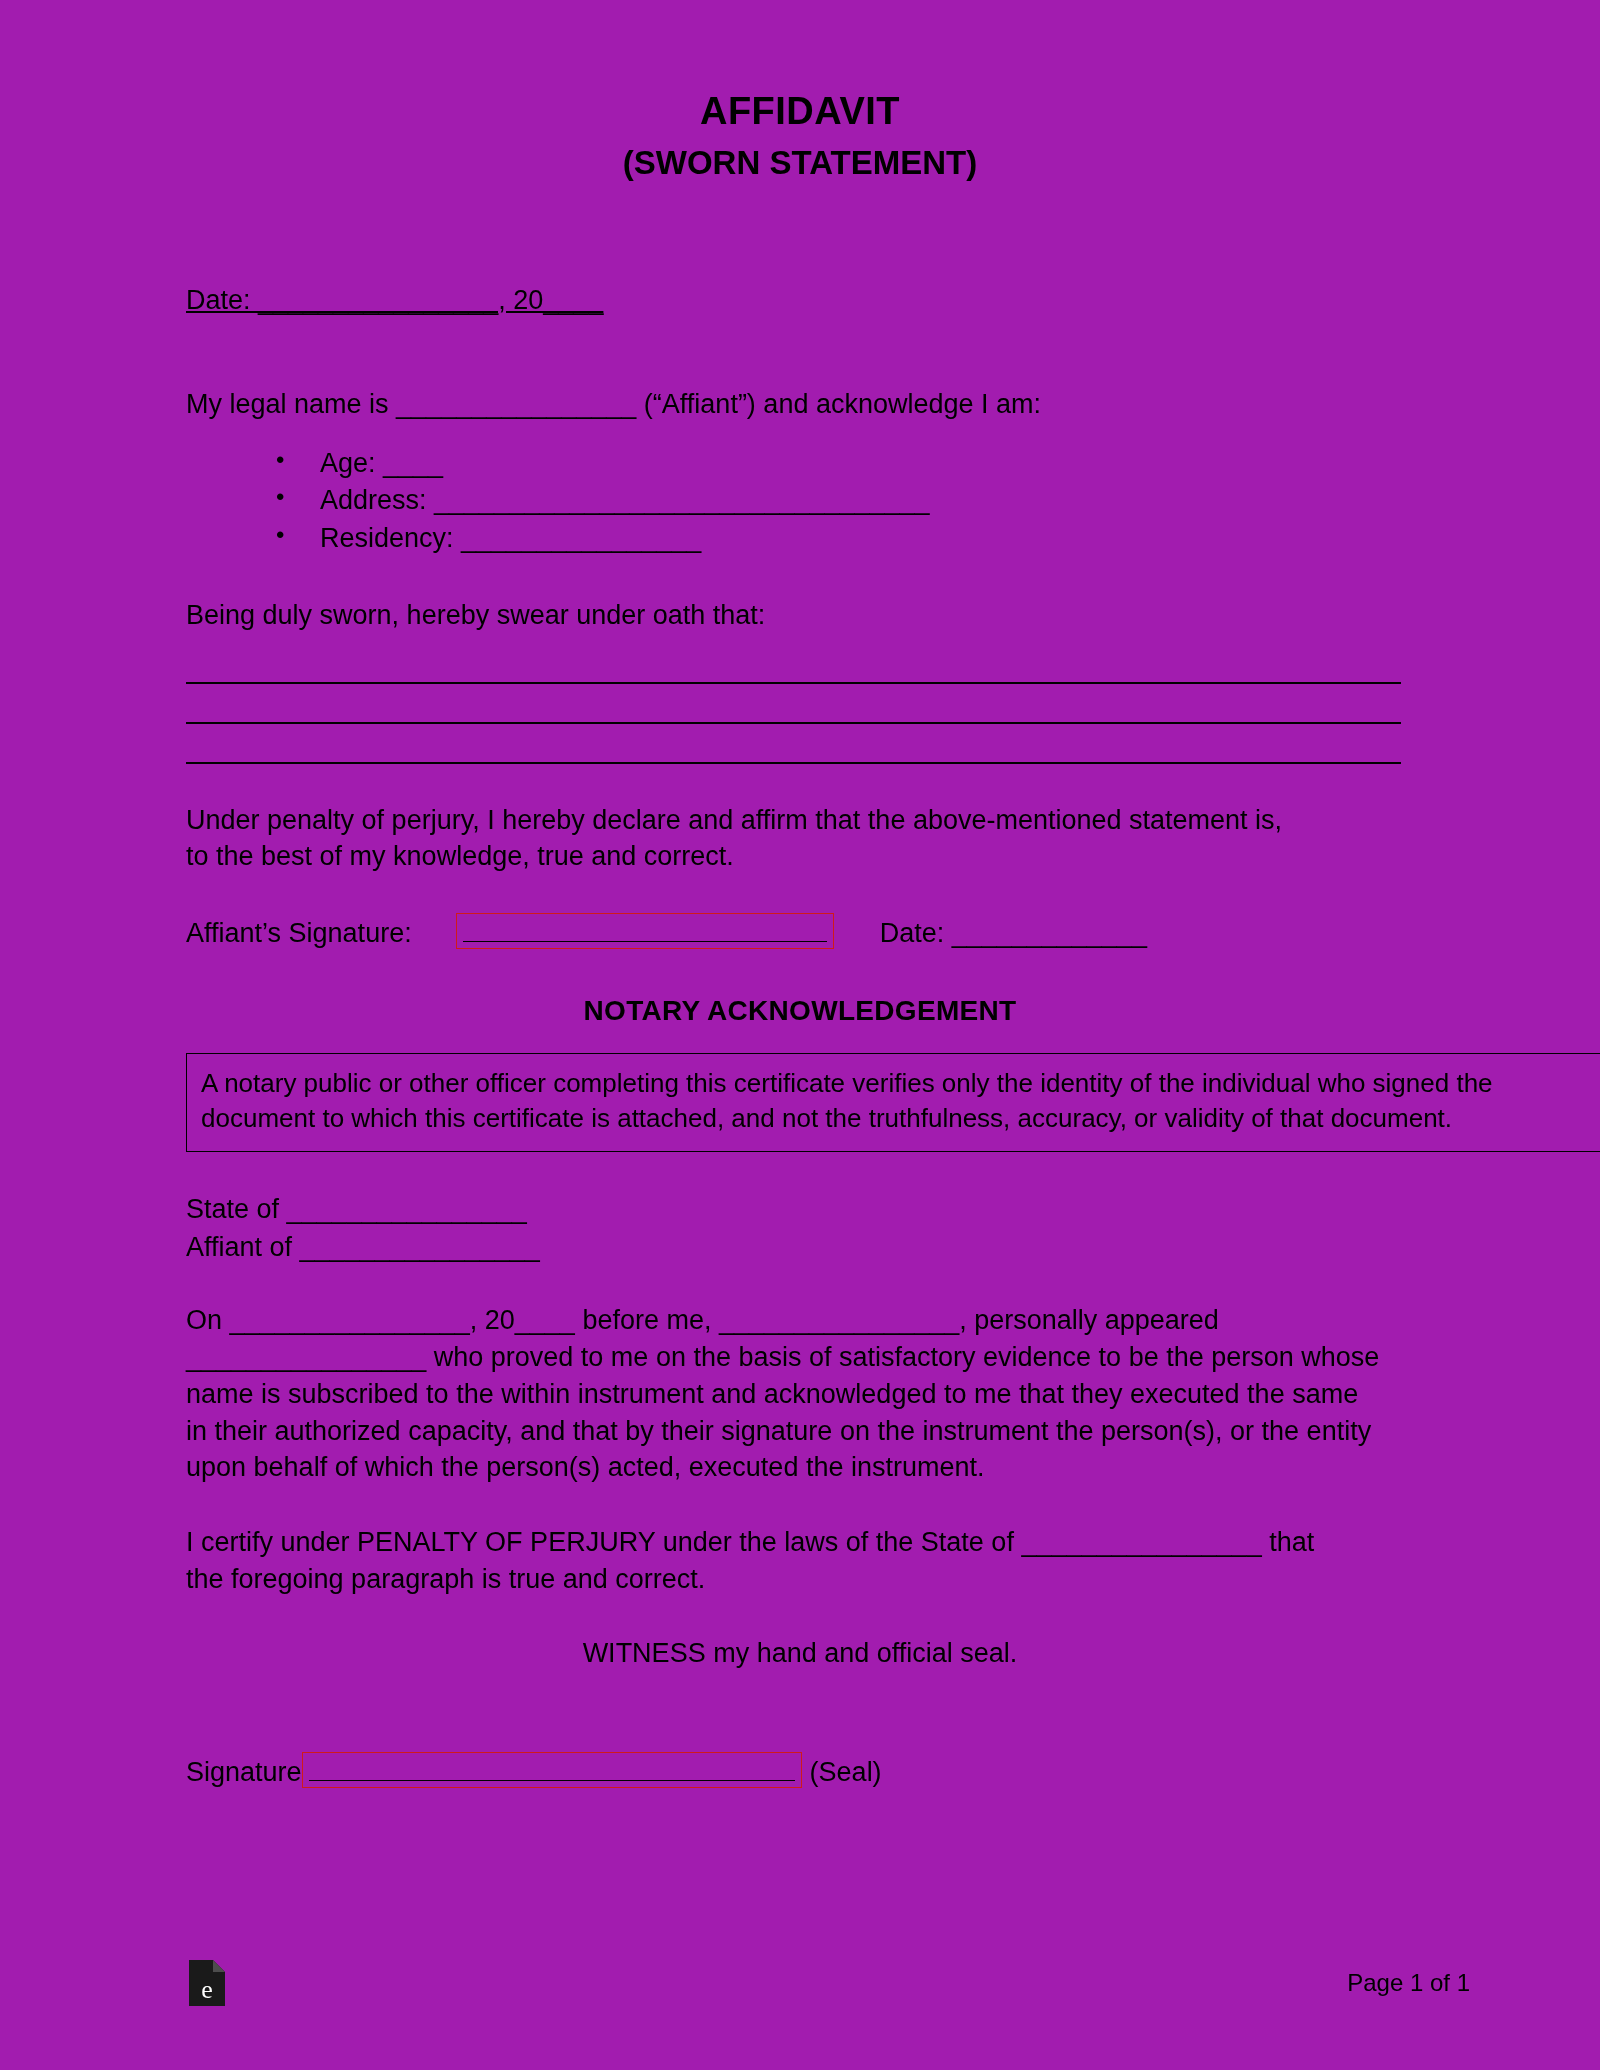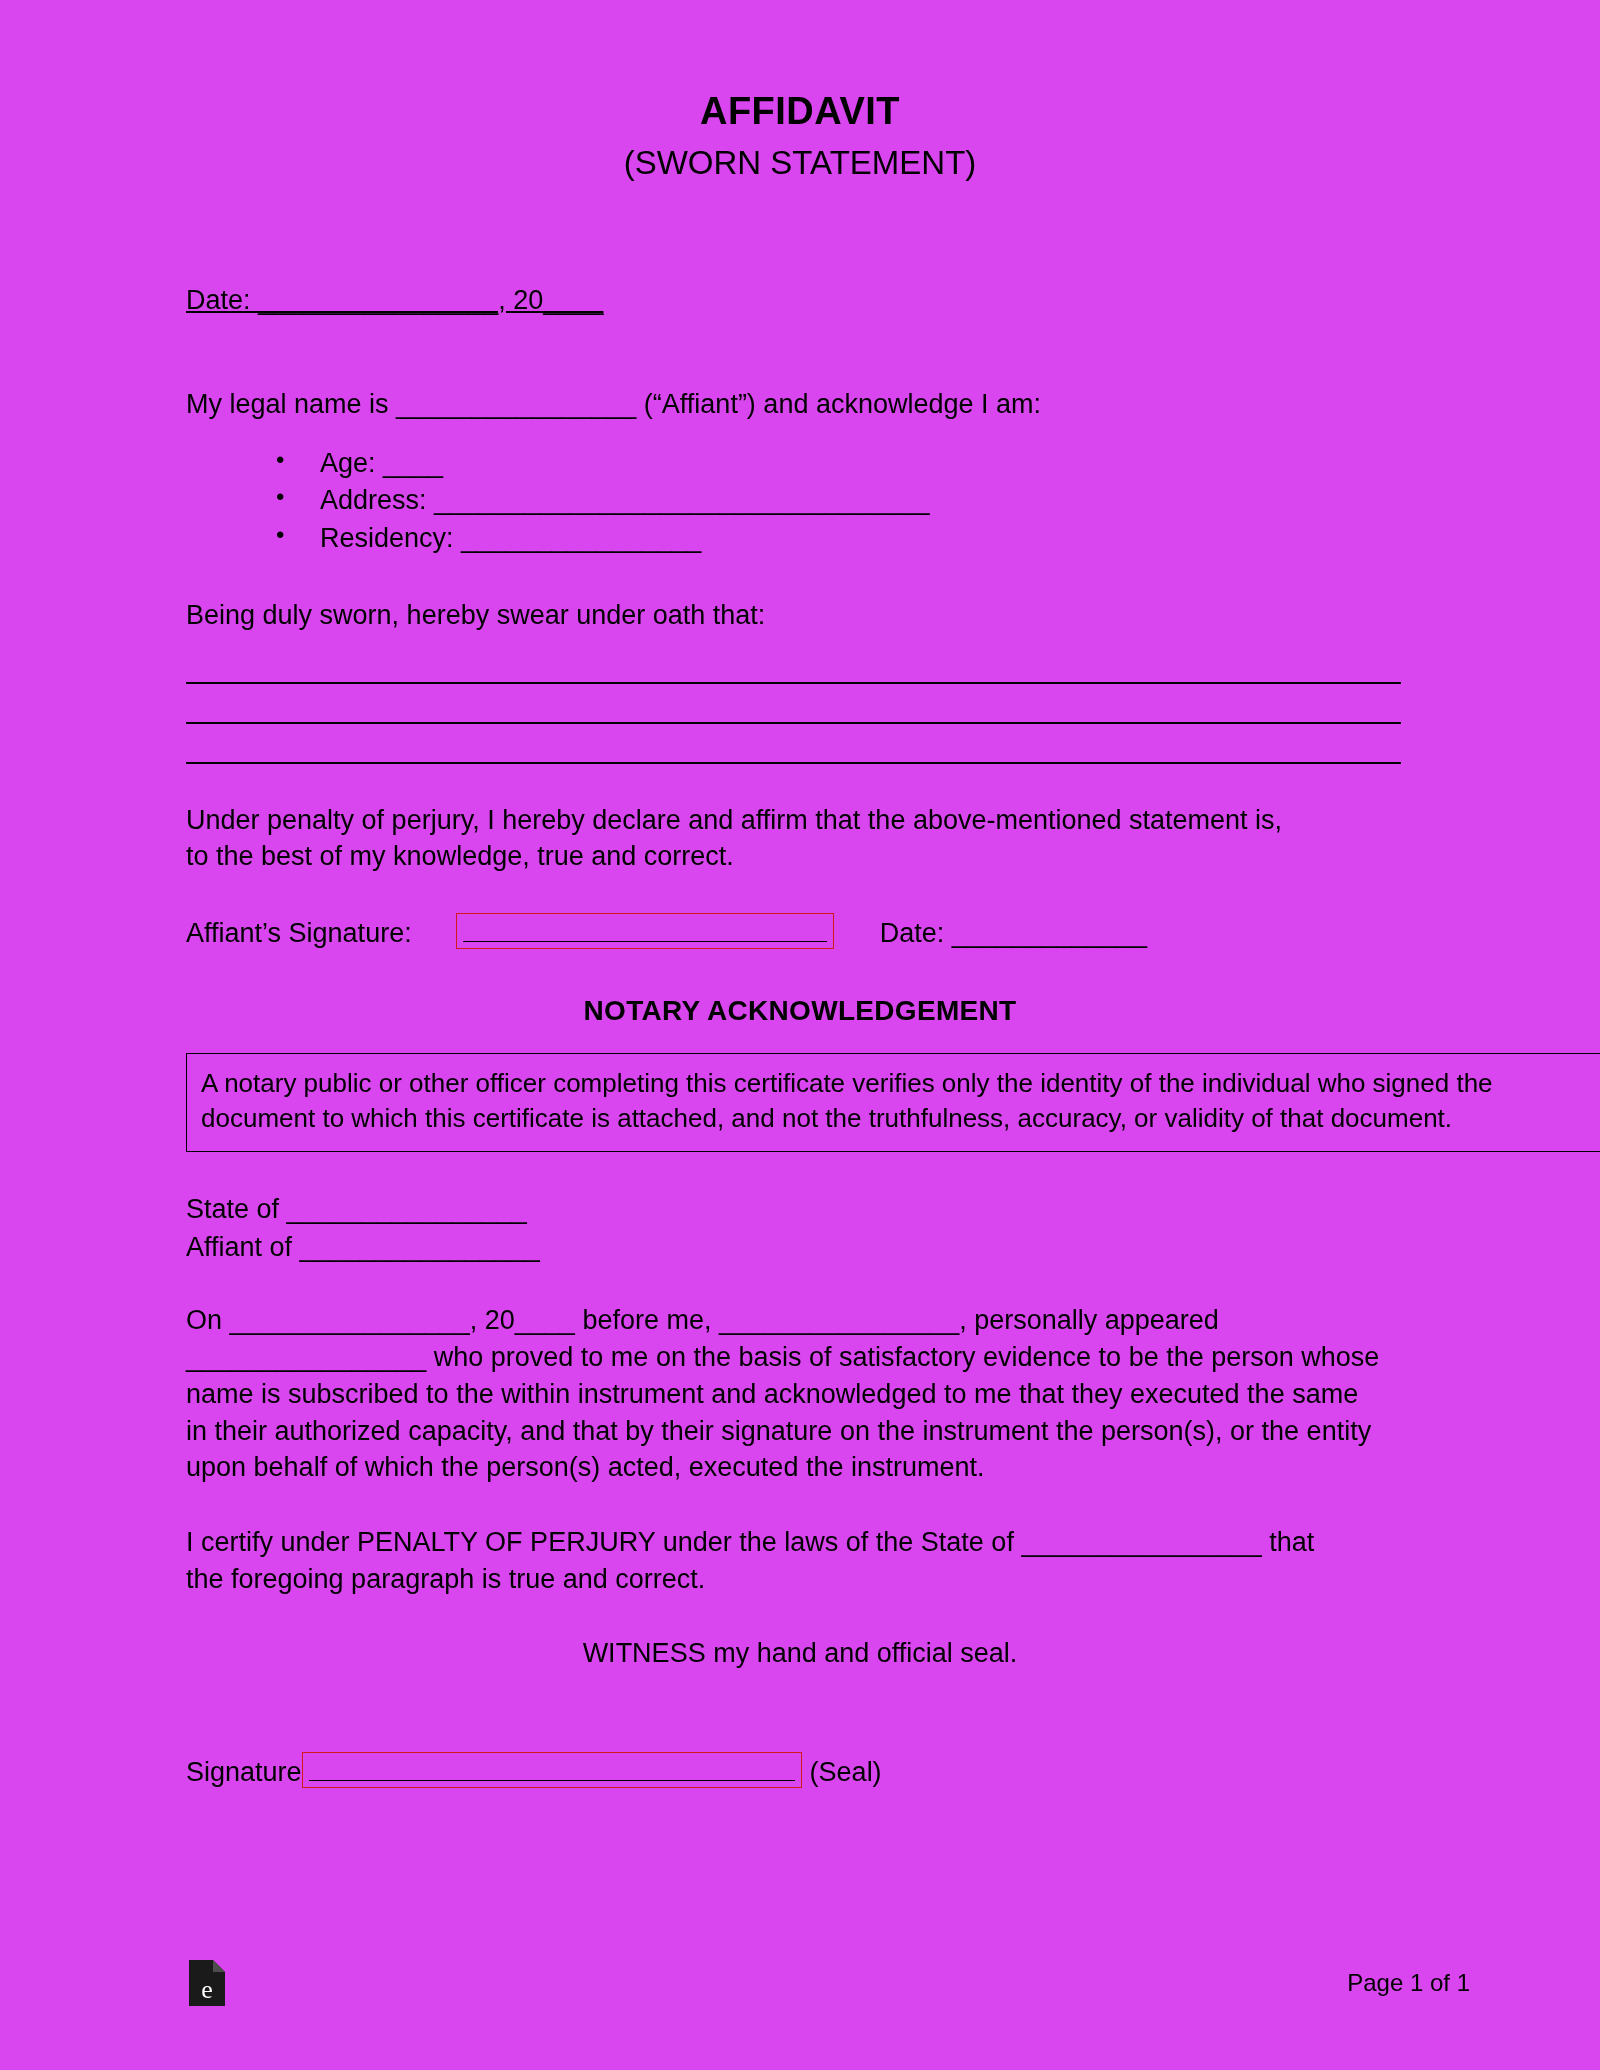--- a/index.html
+++ b/index.html
@@ -9,42 +9,42 @@
   }
   body {
     font-family: "Liberation Sans", sans-serif;
     color: #000000;
   }
   .page {
     position: relative;
     width: 1600px;
     height: 2070px;
     margin: 0 auto;
-    background: #d946ef;
+    background: #a21caf;
     box-sizing: border-box;
     padding: 4px;
   }
   .content {
     position: absolute;
     left: 186px;
     top: 0;
     width: 1228px;
   }
   .title {
     text-align: center;
     font-size: 38px;
     font-weight: bold;
     letter-spacing: 0.5px;
     margin-top: 90px;
     line-height: 1.15;
   }
   .subtitle {
     text-align: center;
     font-size: 33px;
-    font-weight: normal;
+    font-weight: bold;
     margin-top: 10px;
     line-height: 1.15;
   }
   .body-text {
     font-size: 27px;
     line-height: 1.36;
   }
   .date-line {
     margin-top: 100px;
     text-decoration: underline;

